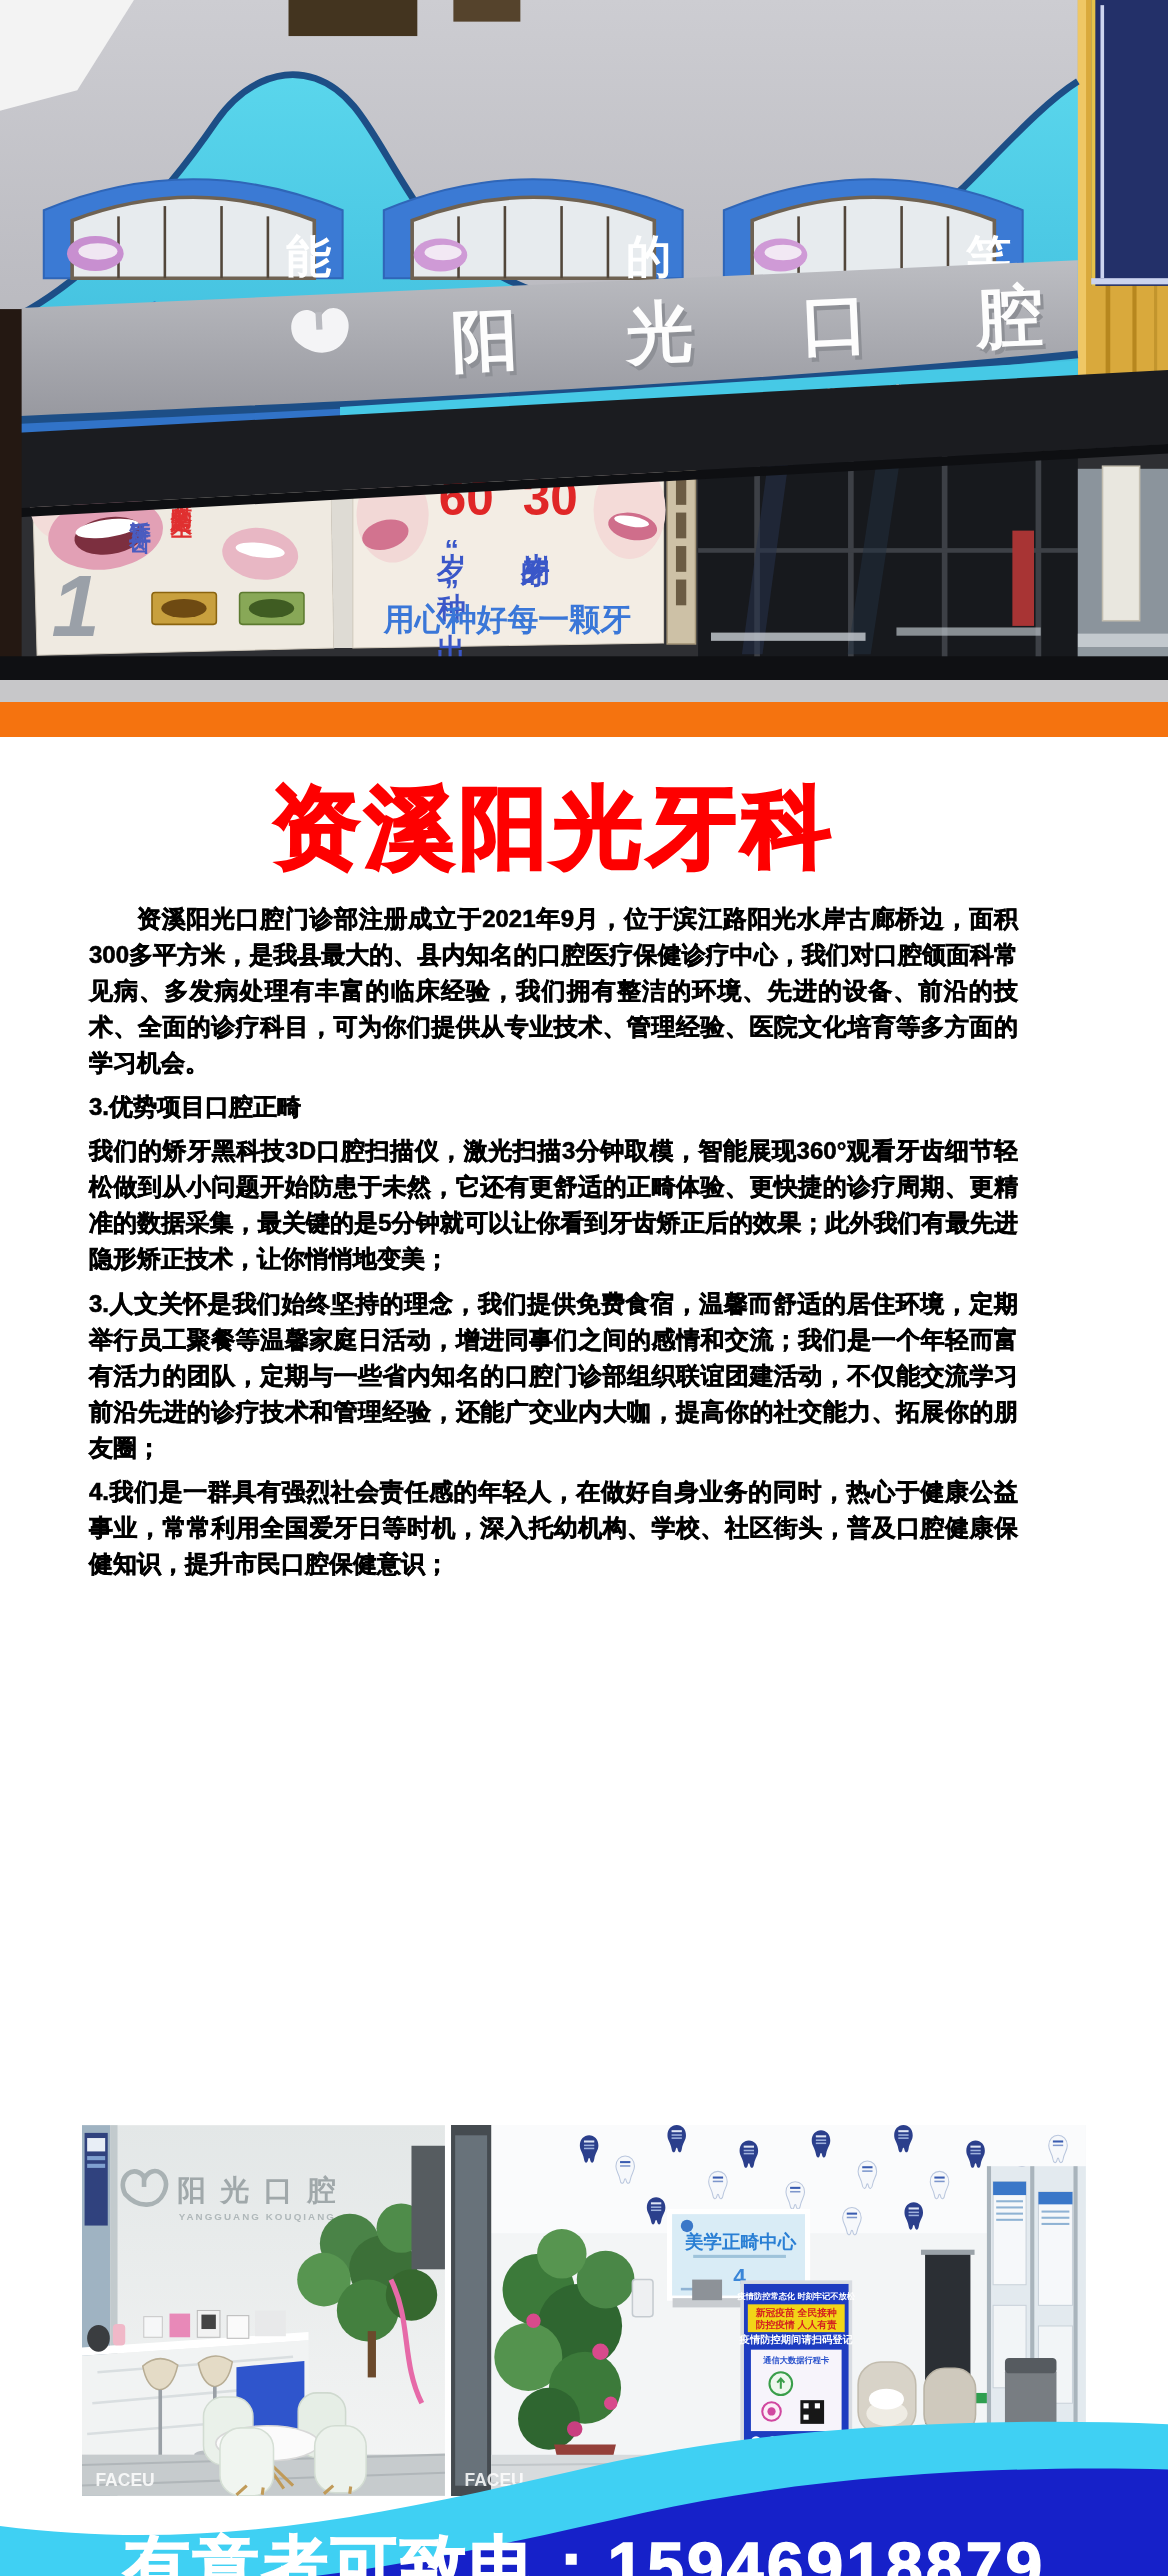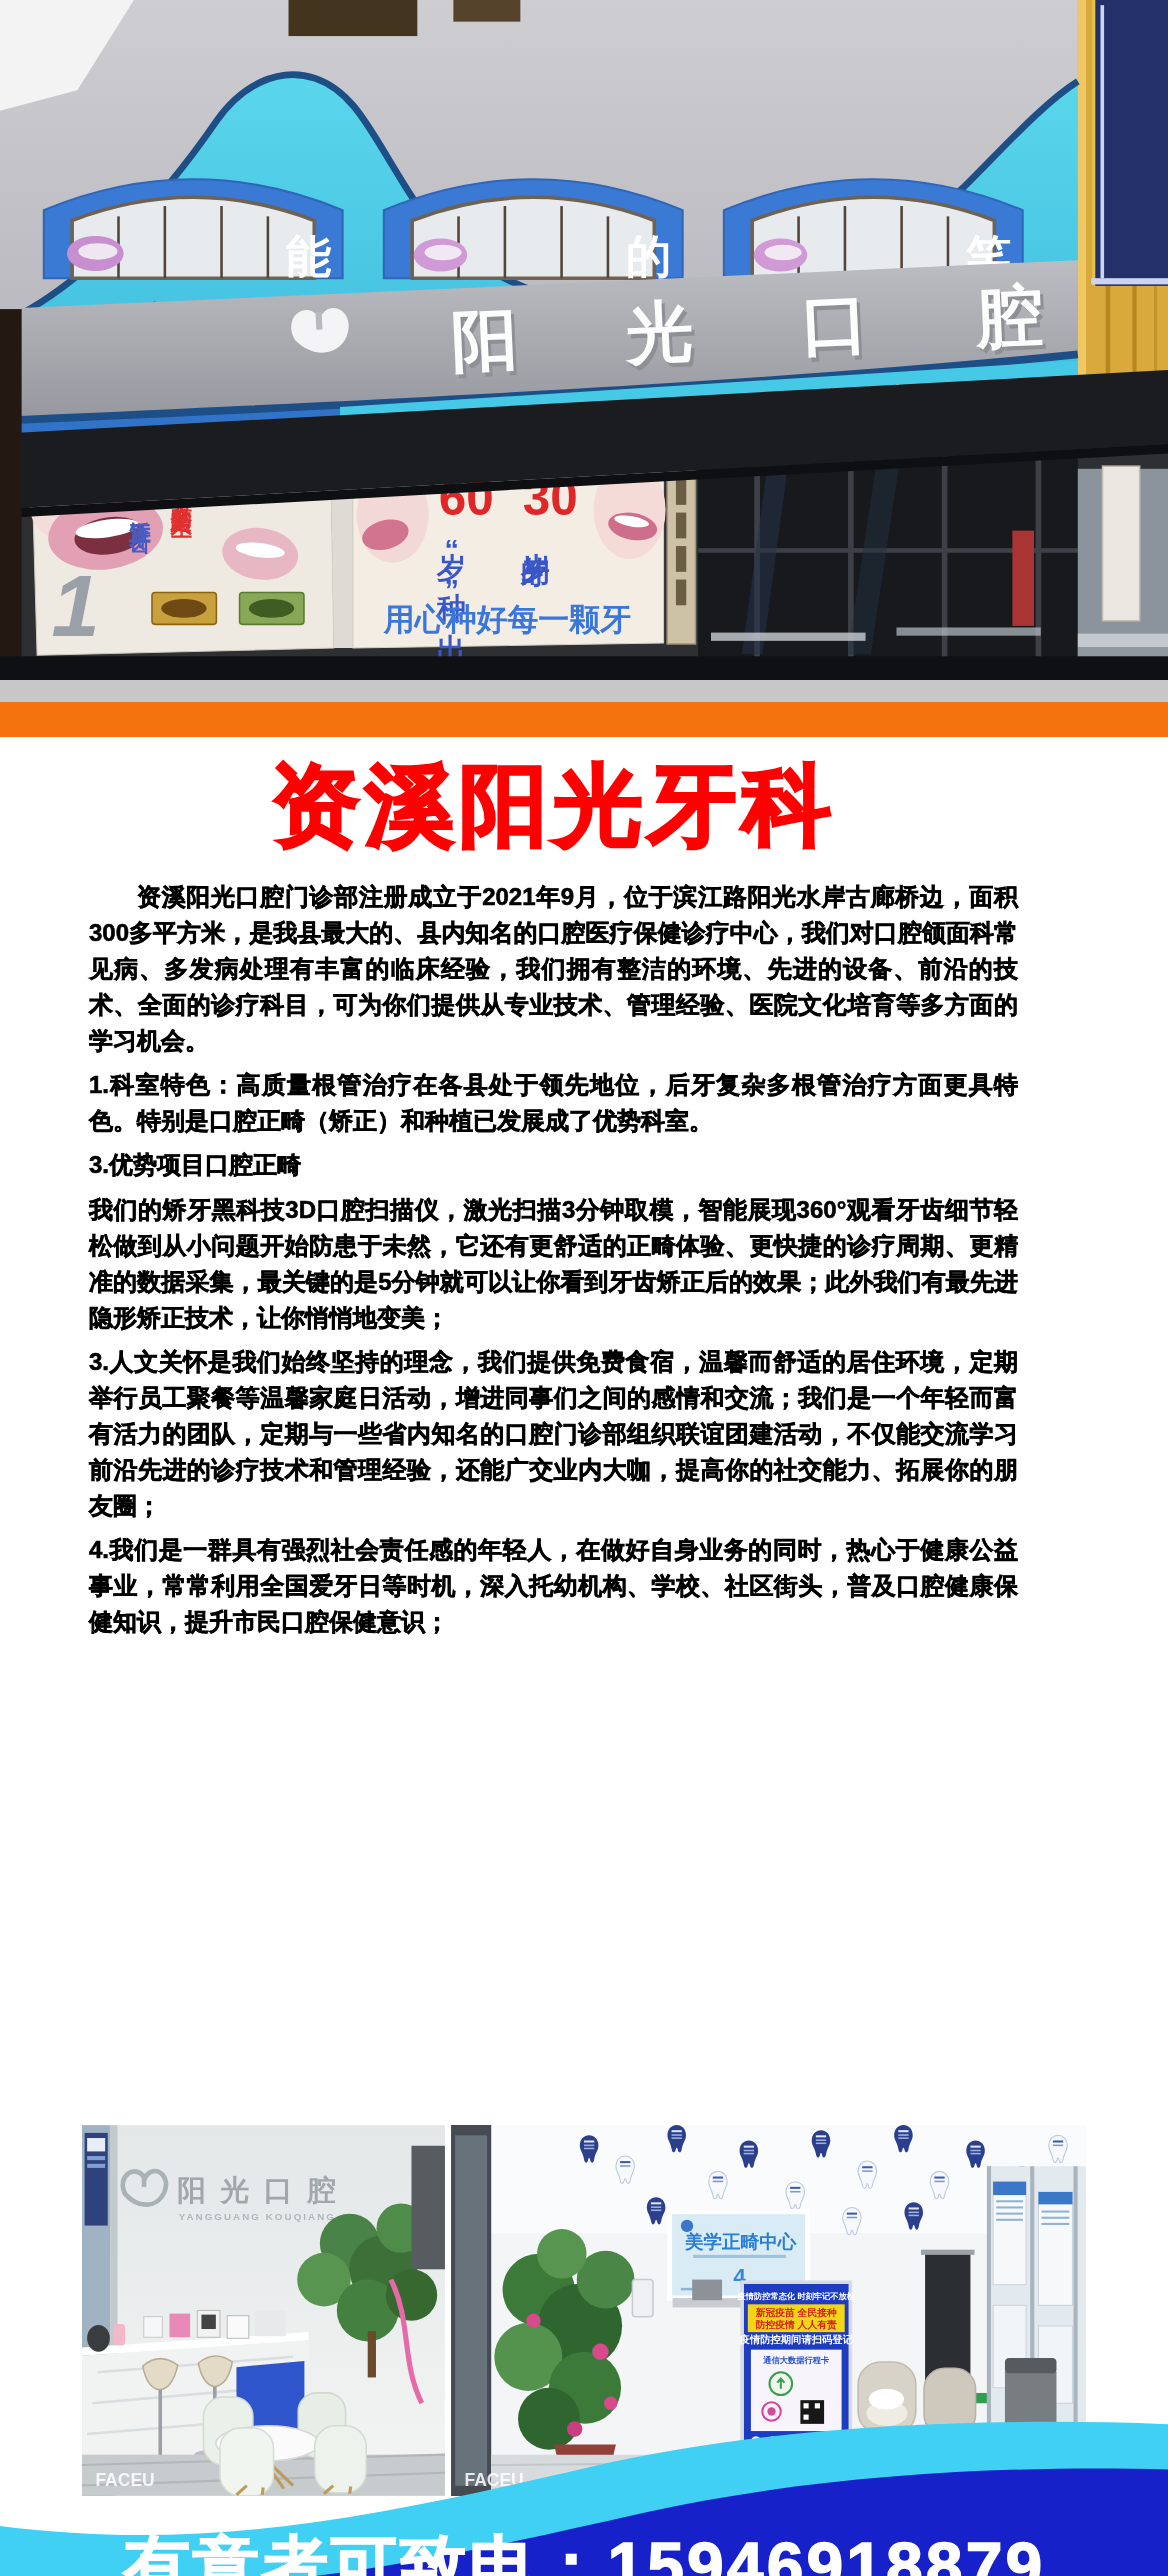--- a/index.html
+++ b/index.html
@@ -4,21 +4,21 @@
 <style>
   html,body{margin:0;padding:0;background:#ffffff;}
   .poster{position:relative;width:1169px;height:2630px;background:#ffffff;overflow:hidden;
           font-family:"Liberation Sans","DejaVu Sans",sans-serif;}
   
   .bphoto{position:absolute;top:0;left:0;width:1169px;height:680px;display:block;}
   
   .strip-gray{position:absolute;top:680px;left:0;width:1169px;height:21.6px;background:#c7c7c9;}
   .bar-orange{position:absolute;top:702px;left:0;width:1169px;height:35px;background:#f5730f;}
   
-  .content{position:absolute;top:737px;left:0;width:1107px;height:1388px;
+  .content{position:absolute;top:759px;left:0;width:1107px;height:1388px;
            padding:14.4px 89px 0;box-sizing:border-box;overflow:hidden;color:#000;}
   .title{color:#fe0000;font-size:89px;font-weight:bold;text-align:center;line-height:1.18;
          letter-spacing:5.2px;-webkit-text-stroke:2.6px #fe0000;margin:2.1px 0 20.6px;}
   .content p{font-size:24px;line-height:36px;font-weight:bold;text-align:justify;
              margin:0 0 8.2px;-webkit-text-stroke:0.6px #000;}
   .content p.noind{text-indent:0;}
   .content p.ind{text-indent:2em;}
   .content p.hd{-webkit-text-stroke:1.3px #000;margin:10.3px 0 7.2px;}
   
   .photos{position:absolute;top:2125px;left:82px;width:1004px;height:371px;display:flex;gap:6.2px;}
@@ -199,21 +199,20 @@
     <rect x="0" y="600" width="42" height="720" fill="#241812"></rect>
     <rect x="0" y="1274" width="2269" height="46" fill="#0f1013"></rect>
   </svg>
 
   <div class="strip-gray"></div>
   <div class="bar-orange"></div>
 
   <div class="content">
     <div class="title">资溪阳光牙科</div>
     <p class="ind">资溪阳光口腔门诊部注册成立于2021年9月，位于滨江路阳光水岸古廊桥边，面积300多平方米，是我县最大的、县内知名的口腔医疗保健诊疗中心，我们对口腔颌面科常见病、多发病处理有丰富的临床经验，我们拥有整洁的环境、先进的设备、前沿的技术、全面的诊疗科目，可为你们提供从专业技术、管理经验、医院文化培育等多方面的学习机会。</p>
-    <p class="noind">1.科室特色：高质量根管治疗在各县处于领先地位，后牙复杂多根管治疗方面更具特色。特别是口腔正畸（矫正）和种植已发展成了优势科室。</p>
     <p class="noind">3.优势项目口腔正畸</p>
     <p class="noind">我们的矫牙黑科技3D口腔扫描仪，激光扫描3分钟取模，智能展现360°观看牙齿细节轻松做到从小问题开始防患于未然，它还有更舒适的正畸体验、更快捷的诊疗周期、更精准的数据采集，最关键的是5分钟就可以让你看到牙齿矫正后的效果；此外我们有最先进隐形矫正技术，让你悄悄地变美；</p>
     <p class="noind">3.人文关怀是我们始终坚持的理念，我们提供免费食宿，温馨而舒适的居住环境，定期举行员工聚餐等温馨家庭日活动，增进同事们之间的感情和交流；我们是一个年轻而富有活力的团队，定期与一些省内知名的口腔门诊部组织联谊团建活动，不仅能交流学习前沿先进的诊疗技术和管理经验，还能广交业内大咖，提高你的社交能力、拓展你的朋友圈；</p>
     <p class="noind">4.我们是一群具有强烈社会责任感的年轻人，在做好自身业务的同时，热心于健康公益事业，常常利用全国爱牙日等时机，深入托幼机构、学校、社区街头，普及口腔健康保健知识，提升市民口腔保健意识；</p>
   </div>
 
   <div class="photos">
 
     <svg viewBox="0 0 705 720" width="363" height="371">
       <defs>

